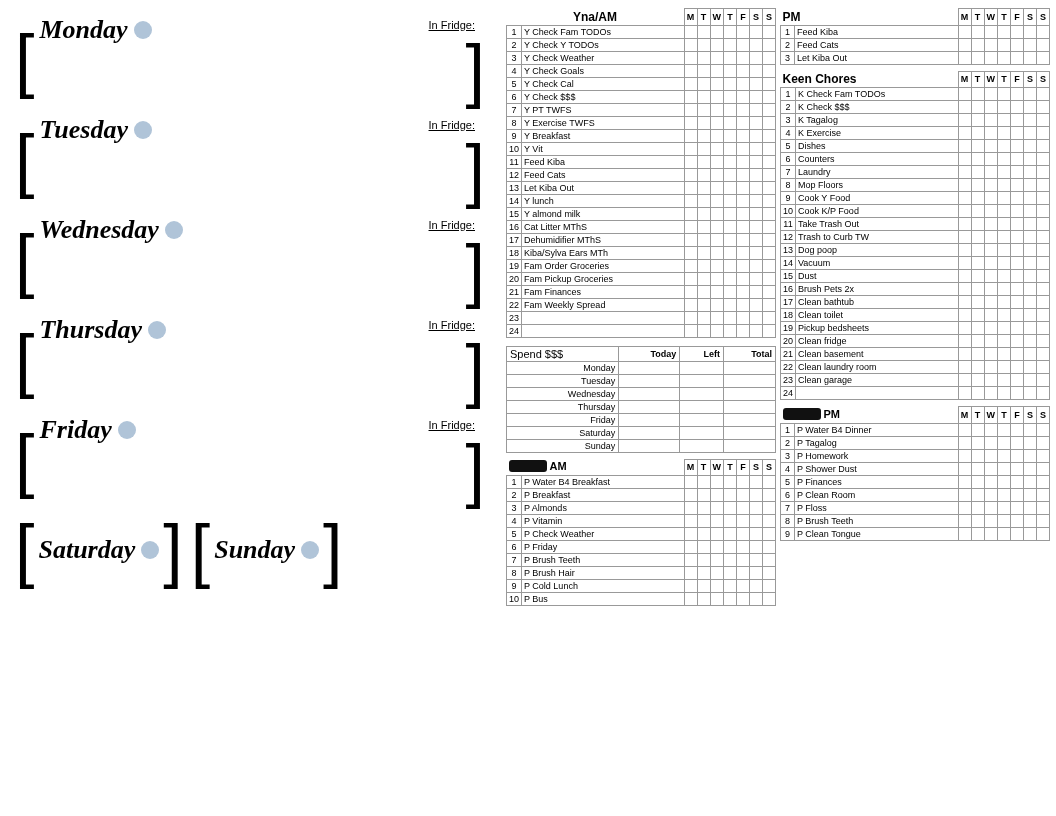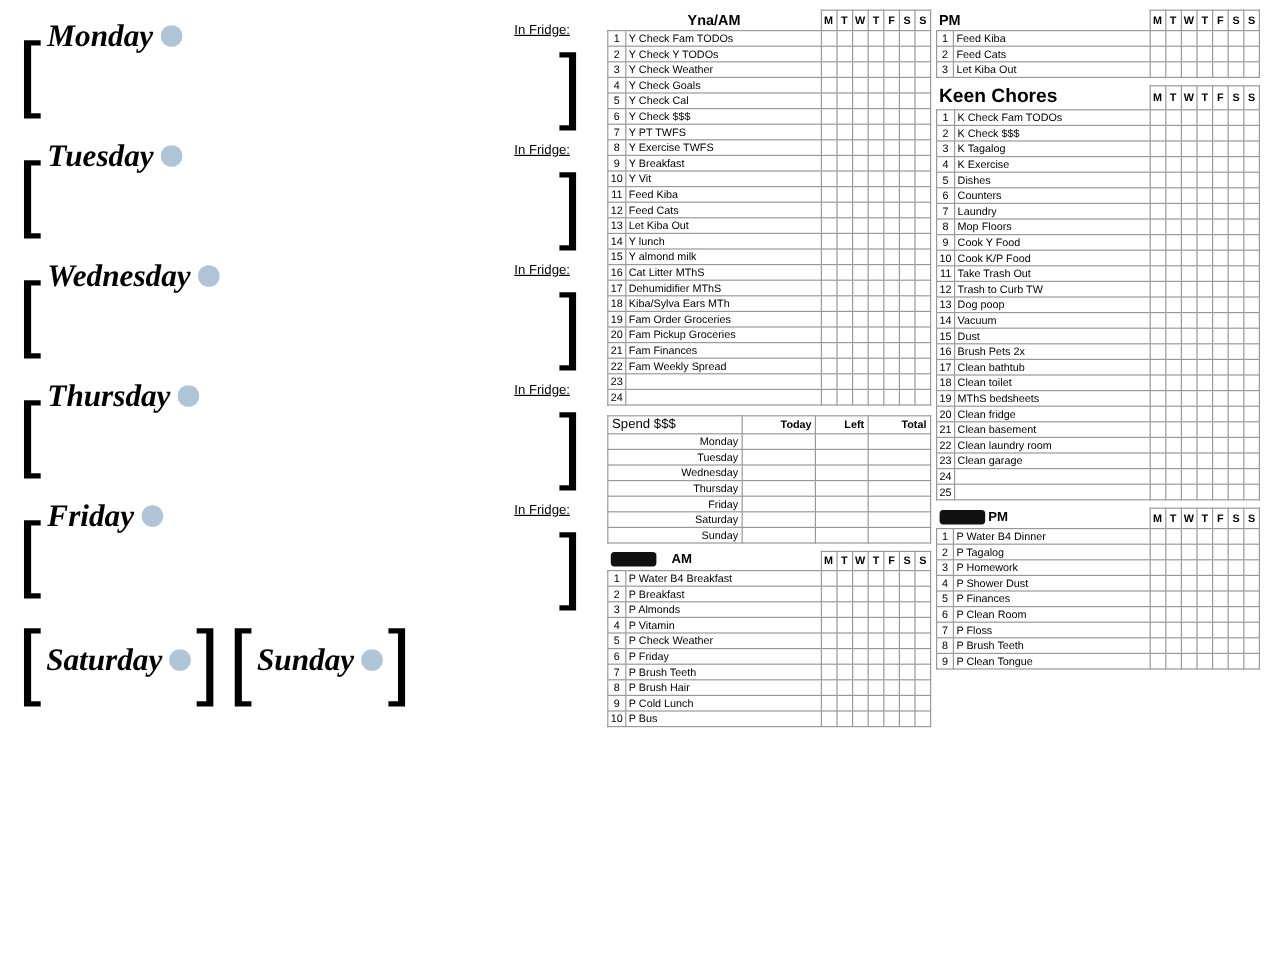--- a/index.html
+++ b/index.html
@@ -636,21 +636,21 @@
     <td></td>
     <td></td>
   </tr>
         </tbody>
     </table>
 
     <table class="checklist-table">
       <thead>
         <tr>
           <th colspan="2" style="text-align:left; border:none; padding:1px 2px;">
-            <span style="display:inline-flex;align-items:center;gap:13px;">
+            <span style="display:inline-flex;align-items:center;gap:3px;">
               <span style="width:38px;height:12px;background:#111;border-radius:3px;display:inline-block;"></span>
               <span style="font-size:11px;font-weight:bold;">AM</span>
             </span>
           </th>
           <th class="day-col-cell">M</th>
           <th class="day-col-cell">T</th>
           <th class="day-col-cell">W</th>
           <th class="day-col-cell">T</th>
           <th class="day-col-cell">F</th>
           <th class="day-col-cell">S</th>
@@ -821,21 +821,21 @@
             <td class="day-col-cell"></td>
             <td class="day-col-cell"></td>
             <td class="day-col-cell"></td>
   </tr>
         </tbody>
     </table>
 
     <table class="checklist-table">
       <thead>
         <tr>
-          <th colspan="2" style="font-size:16px; font-weight:bold; text-align:left; border:none; padding:1px 2px;">Keen Chores</th>
+          <th colspan="2" style="font-size:12px; font-weight:bold; text-align:left; border:none; padding:1px 2px;">Keen Chores</th>
           <th class="day-col-cell">M</th>
           <th class="day-col-cell">T</th>
           <th class="day-col-cell">W</th>
           <th class="day-col-cell">T</th>
           <th class="day-col-cell">F</th>
           <th class="day-col-cell">S</th>
           <th class="day-col-cell">S</th>
         </tr>
       </thead>
       <tbody id="keen-chores-body">
@@ -1032,21 +1032,21 @@
     <td class="day-col-cell"></td>
             <td class="day-col-cell"></td>
             <td class="day-col-cell"></td>
             <td class="day-col-cell"></td>
             <td class="day-col-cell"></td>
             <td class="day-col-cell"></td>
             <td class="day-col-cell"></td>
   </tr>
           <tr>
     <td class="num-cell">19</td>
-    <td class="task-cell">MThS bedsheets</td>
+    <td class="task-cell">Pickup bedsheets</td>
     <td class="day-col-cell"></td>
             <td class="day-col-cell"></td>
             <td class="day-col-cell"></td>
             <td class="day-col-cell"></td>
             <td class="day-col-cell"></td>
             <td class="day-col-cell"></td>
             <td class="day-col-cell"></td>
   </tr>
           <tr>
     <td class="num-cell">20</td>
@@ -1087,31 +1087,20 @@
     <td class="day-col-cell"></td>
             <td class="day-col-cell"></td>
             <td class="day-col-cell"></td>
             <td class="day-col-cell"></td>
             <td class="day-col-cell"></td>
             <td class="day-col-cell"></td>
             <td class="day-col-cell"></td>
   </tr>
           <tr>
     <td class="num-cell">24</td>
-    <td class="task-cell"></td>
-    <td class="day-col-cell"></td>
-            <td class="day-col-cell"></td>
-            <td class="day-col-cell"></td>
-            <td class="day-col-cell"></td>
-            <td class="day-col-cell"></td>
-            <td class="day-col-cell"></td>
-            <td class="day-col-cell"></td>
-  </tr>
-          <tr>
-    <td class="num-cell">25</td>
     <td class="task-cell"></td>
     <td class="day-col-cell"></td>
             <td class="day-col-cell"></td>
             <td class="day-col-cell"></td>
             <td class="day-col-cell"></td>
             <td class="day-col-cell"></td>
             <td class="day-col-cell"></td>
             <td class="day-col-cell"></td>
   </tr>
         </tbody>

